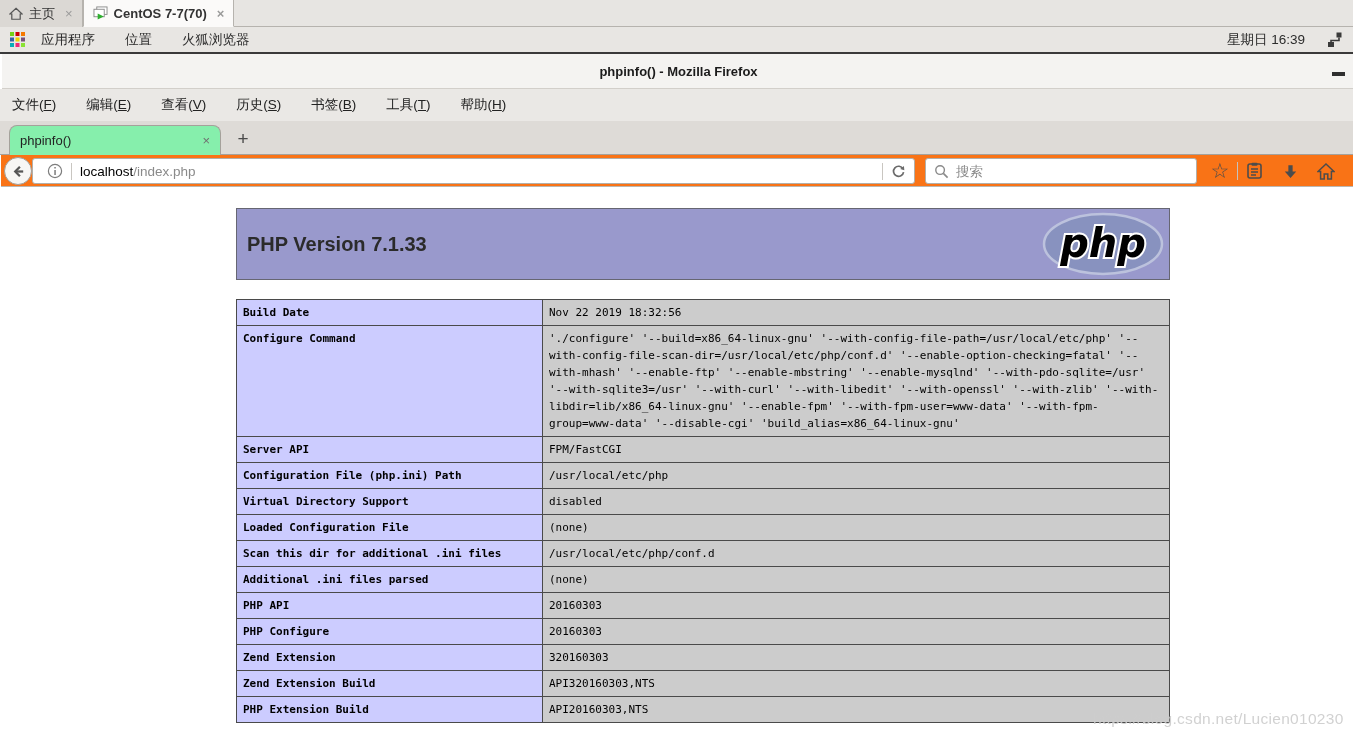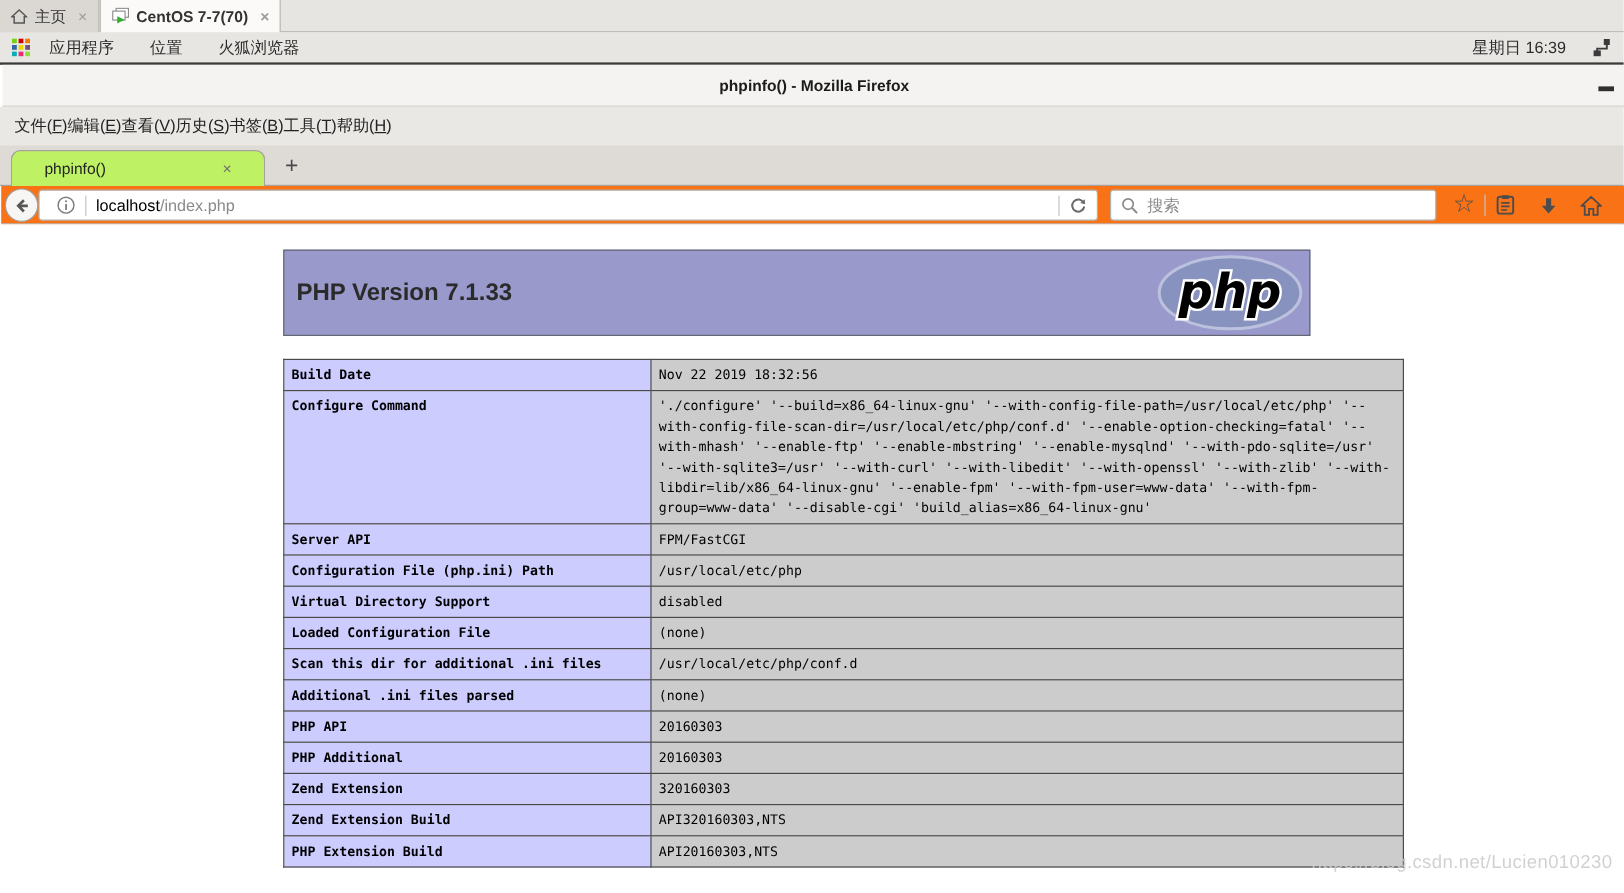--- a/index.html
+++ b/index.html
@@ -24,30 +24,30 @@
   #gnome-right { margin-left:auto; display:flex; align-items:center; gap:22px; }
 
   
   #ff-titlebar { position:absolute; top:54px; left:2px; width:1353px; height:35px;
     background:#f4f3f1; border-bottom:1px solid #d2cfca;
     display:flex; align-items:center; justify-content:center; }
   #ff-title { font-size:13px; font-weight:bold; color:#1b1b1b; }
   #ff-min { position:absolute; right:10px; top:18px; width:13px; height:4px; background:#2f2f2f; }
 
   #ff-menubar { position:absolute; top:89px; left:0; width:1353px; height:32px;
-    background:#eae8e5; display:flex; align-items:center; 
+    background:#eae8e5; display:flex; align-items:center; gap:30px;
     padding-left:12px; font-size:13.5px; color:#222; }
   .mn { text-decoration:underline; }
 
   #ff-tabstrip { position:absolute; top:121px; left:0; width:1353px; height:34px;
     background:#dedbd7; border-bottom:1px solid #a5a19b; }
   #ff-tab { position:absolute; left:9px; top:4px; width:212px; height:30px;
-    background:#bef264; border:1px solid #a5a19b; border-bottom:none;
+    background:#86efac; border:1px solid #a5a19b; border-bottom:none;
     border-radius:8px 8px 0 0; display:flex; align-items:center;
-    padding:0 27px; font-size:13px; color:#222; z-index:2; }
+    padding:0 10px; font-size:13px; color:#222; z-index:2; }
   #ff-tab-close { margin-left:auto; color:#6f6f6f; font-size:13px; }
   #ff-newtab { position:absolute; left:230px; top:5px; width:26px; height:26px;
     font-size:19px; color:#4a4a4a; text-align:center; line-height:26px; }
 
   #ff-navbar { position:absolute; top:155px; left:1px; width:1353px; height:32px;
     background:#f97316; border-bottom:1px solid #bbb7b1; }
   #back-btn { position:absolute; left:3px; top:2px; width:28px; height:28px;
     border-radius:50%; background:#f7f6f4; border:1px solid #a29e98; z-index:3;
     display:flex; align-items:center; justify-content:center; }
   #urlbar { position:absolute; left:31px; top:3px; width:883px; height:26px;
@@ -65,21 +65,21 @@
   .nav-icon { position:absolute; top:4px; width:26px; height:24px;
     display:flex; align-items:center; justify-content:center; }
   #star-btn { left:1206px; font-size:21px; color:#4c4c4c; line-height:24px; }
   #nav-sep { position:absolute; left:1236px; top:7px; width:1px; height:18px; background:#c5c2bc; }
   #sidebar-btn { left:1240px; } #download-btn { left:1276px; } #home-btn { left:1312px; }
 
   
   #content { position:absolute; top:187px; left:0; width:1353px; height:557px;
     background:#fff; overflow:hidden; }
 
-  #php-header { position:absolute; left:236px; top:21px; width:856px; height:72px;
+  #php-header { position:absolute; left:236px; top:21px; width:934px; height:72px;
     background:#9999cc; border:1px solid #666672;
     display:flex; align-items:center; }
   #php-header h1 { font-size:20px; font-weight:bold; color:#2b2b2b;
     padding-left:10px; font-family:"Liberation Sans", sans-serif; }
   #php-logo { margin-left:auto; margin-right:4px; }
 
   #php-table { position:absolute; left:236px; top:112px; width:934px;
     border-collapse:collapse; font-family:"DejaVu Sans Mono", monospace;
     font-size:11px; color:#000; table-layout:fixed; }
   #php-table td { border:1px solid #4a4a4a; padding:4px 6px; height:17px;
@@ -276,21 +276,21 @@
         </tr>
       <tr>
           <td class="e">Additional .ini files parsed</td>
           <td class="v">(none)</td>
         </tr>
       <tr>
           <td class="e">PHP API</td>
           <td class="v">20160303</td>
         </tr>
       <tr>
-          <td class="e">PHP Additional</td>
+          <td class="e">PHP Configure</td>
           <td class="v">20160303</td>
         </tr>
       <tr>
           <td class="e">Zend Extension</td>
           <td class="v">320160303</td>
         </tr>
       <tr>
           <td class="e">Zend Extension Build</td>
           <td class="v">API320160303,NTS</td>
         </tr>

